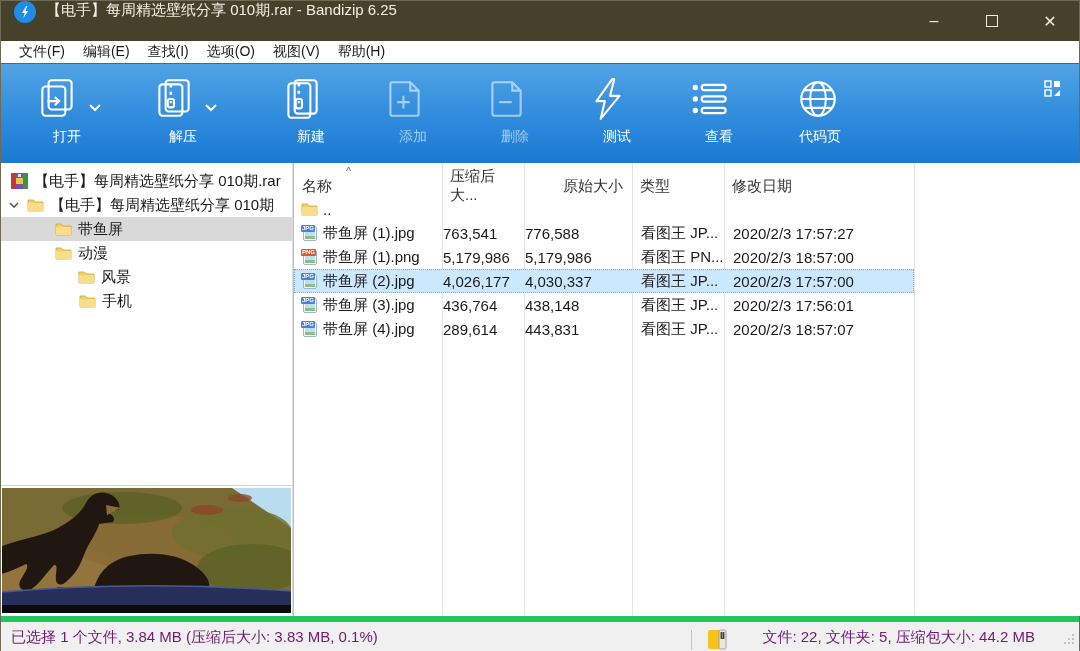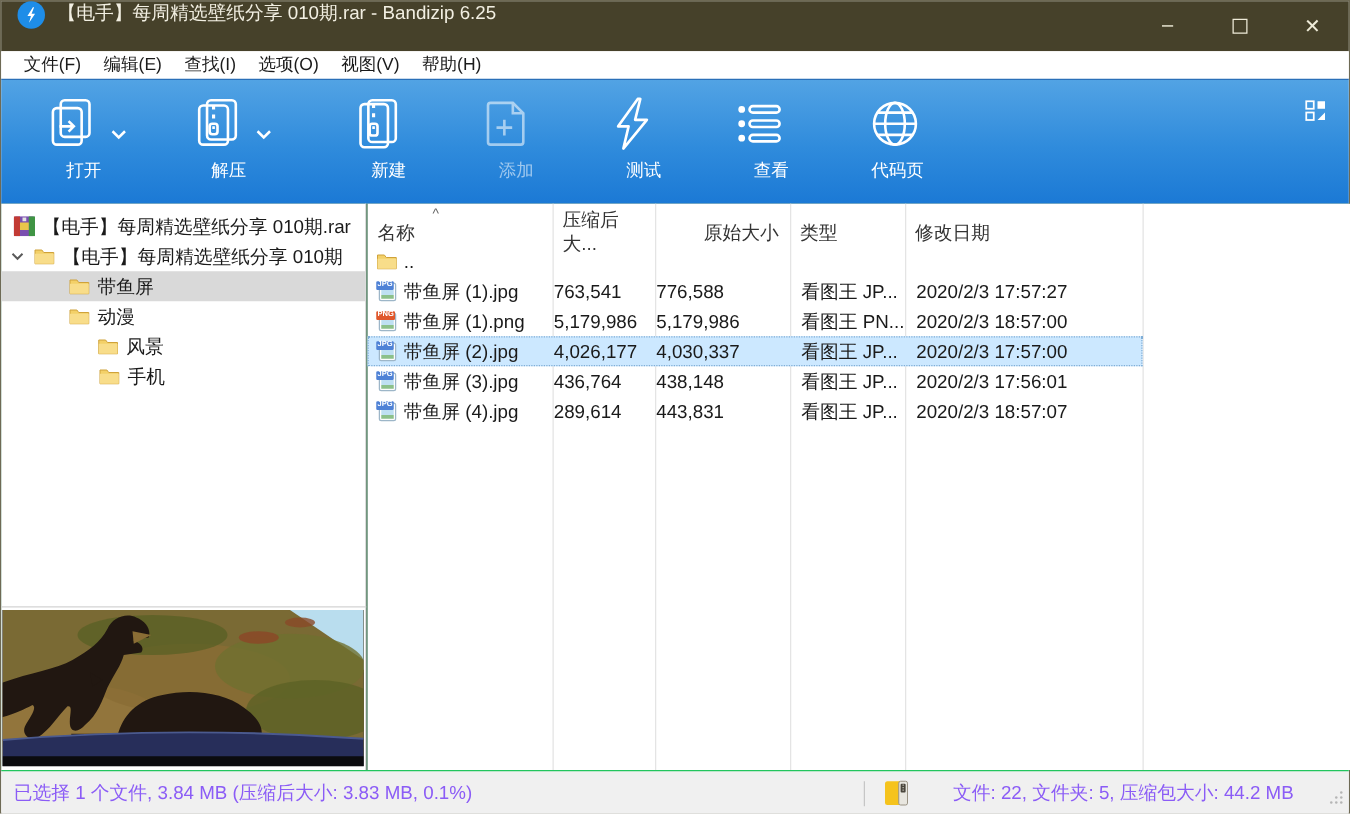--- a/index.html
+++ b/index.html
@@ -23,21 +23,21 @@
   .toolbar { position:absolute; left:0; top:62px; width:100%; height:100px; background:linear-gradient(180deg,#52a3e4 0%,#2f8bdc 55%,#1b79d5 100%); border-top:1px solid #2a6fb8; display:flex; align-items:flex-start; }
   .tb-btn { width:64px; height:92px; margin-top:6px; display:flex; flex-direction:column; align-items:flex-end; justify-content:flex-start; color:#fff; }
   .tb-btn svg { width:46px; height:46px; margin-top:6px; }
   .tb-label { font-size:14px; margin-top:6px; white-space:nowrap; }
   .tb-chevron { width:28px; height:60px; display:flex; align-items:center; justify-content:center; margin-top:14px; }
   .tb-disabled { opacity:0.55; }
   .tb-wide { width:76px; }
   .layout-icon { position:absolute; right:18px; top:16px; }
 
   
-  .main { position:absolute; left:0; top:162px; width:1080px; height:453px; background:#14532d; }
+  .main { position:absolute; left:0; top:162px; width:1080px; height:453px; background:#fca5a5; }
   .sidebar { position:absolute; left:0; top:0; width:292px; height:453px; border-right:1px solid #dcdcdc; background:#fff; }
   .tree { position:absolute; left:0; top:6px; width:100%; }
   .tree-row { height:24px; display:flex; align-items:center; font-size:15px; color:#1a1a1a; white-space:nowrap; }
   .tree-row .lbl { margin-left:6px; overflow:hidden; text-overflow:ellipsis; }
   .tree-sel { background:#d9d9d9; }
   .tw { display:inline-flex; align-items:center; justify-content:center; flex:0 0 auto; }
 
   .splitter { position:absolute; left:0; top:322px; width:292px; height:1px; background:#d4d4d4; }
   .preview { position:absolute; left:1px; top:325px; width:289px; height:125px; background:#111; overflow:hidden; }
   .preview svg { display:block; }
@@ -58,21 +58,21 @@
   .cell-txt { padding-left:8px; white-space:nowrap; overflow:hidden; }
   .ficon { position:relative; width:17px; height:17px; flex:0 0 auto; }
   .ficon .page { position:absolute; left:2px; top:1px; width:14px; height:15px; background:#fdfdfd; border:1px solid #9db6c8; border-radius:2px; }
   .ficon .pic { position:absolute; left:4px; top:7px; width:10px; height:7px; background:linear-gradient(180deg,#bfe0f2 55%,#8cc08a 55%); }
   .ficon .badge { position:absolute; left:0; top:0; font-size:6px; line-height:7px; color:#fff; padding:0 1px; border-radius:1px; font-weight:bold; }
   .badge-jpg { background:#4f82d6; }
   .badge-png { background:#e0572b; }
   .folder-glyph { width:17px; height:14px; flex:0 0 auto; }
 
   
-  .statusbar { position:absolute; left:0; top:615px; width:100%; height:36px; background:#f0f0f0; border-top:1px solid #22c55e; font-size:15px; color:#8b5cf6; }
+  .statusbar { position:absolute; left:0; top:615px; width:100%; height:36px; background:#f0f0f0; border-top:6px solid #22c55e; font-size:15px; color:#701a75; }
   .sb-left { position:absolute; left:10px; top:0; height:100%; display:flex; align-items:center; white-space:nowrap; }
   .sb-div { position:absolute; left:690px; top:8px; width:1px; height:20px; background:#c6c6c6; }
   .sb-folder { position:absolute; left:706px; top:7px; }
   .sb-right { position:absolute; right:44px; top:0; height:100%; display:flex; align-items:center; white-space:nowrap; }
   .sb-grip { position:absolute; right:4px; bottom:4px; }
 </style>
 </head>
 <body>
 
 <div class="window">
@@ -150,20 +150,28 @@
 
     <div class="tb-btn tb-disabled" style="margin-left:38px">
       <svg viewBox="0 0 44 44" fill="none" stroke="#fff" stroke-width="2">
         <path d="M11 6 h17 l8 8 v22 a2 2 0 0 1 -2 2 h-23 a2 2 0 0 1 -2 -2 v-28 a2 2 0 0 1 2 -2 z"></path>
         <path d="M28 6 v8 h8"></path>
           <path d="M21.5 19 v12 M15.5 25 h12"></path>
       </svg>
       <span class="tb-label">添加</span>
     </div>
 
+    <div class="tb-btn tb-disabled" style="margin-left:38px">
+      <svg viewBox="0 0 44 44" fill="none" stroke="#fff" stroke-width="2">
+        <path d="M11 6 h17 l8 8 v22 a2 2 0 0 1 -2 2 h-23 a2 2 0 0 1 -2 -2 v-28 a2 2 0 0 1 2 -2 z"></path>
+        <path d="M28 6 v8 h8"></path>
+          <path d="M15.5 25 h12"></path>
+      </svg>
+      <span class="tb-label">删除</span>
+    </div>
 
     <div class="tb-btn" style="margin-left:38px">
       <svg viewBox="0 0 44 44" fill="none" stroke="#fff" stroke-width="2">
         <path d="M26 3 L11 24 h8 l-4 17 L33 19 h-9 l4 -16 z" stroke-linejoin="round"></path>
       </svg>
       <span class="tb-label">测试</span>
     </div>
 
     <div class="tb-btn" style="margin-left:38px">
       <svg viewBox="0 0 44 44" fill="none" stroke="#fff" stroke-width="2">

